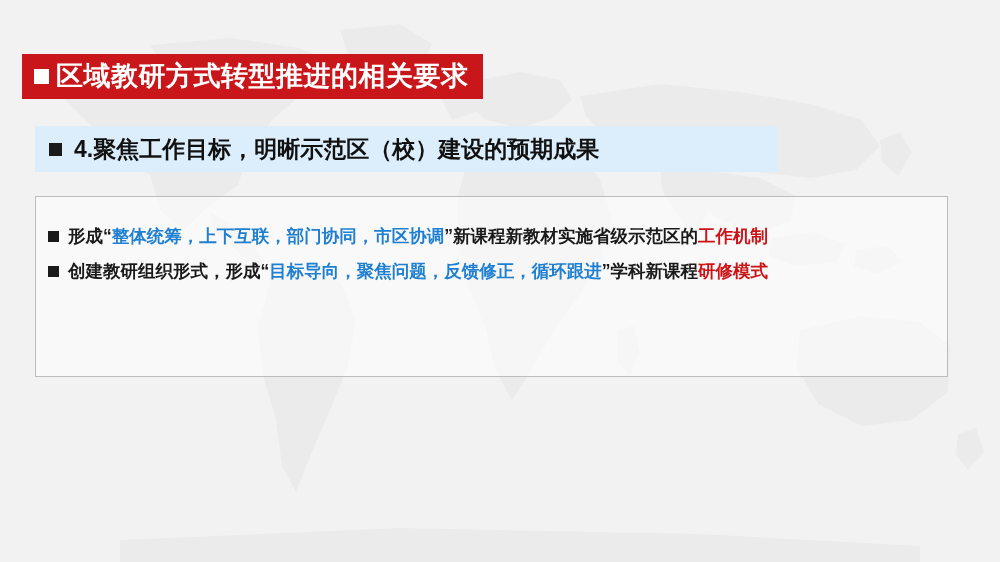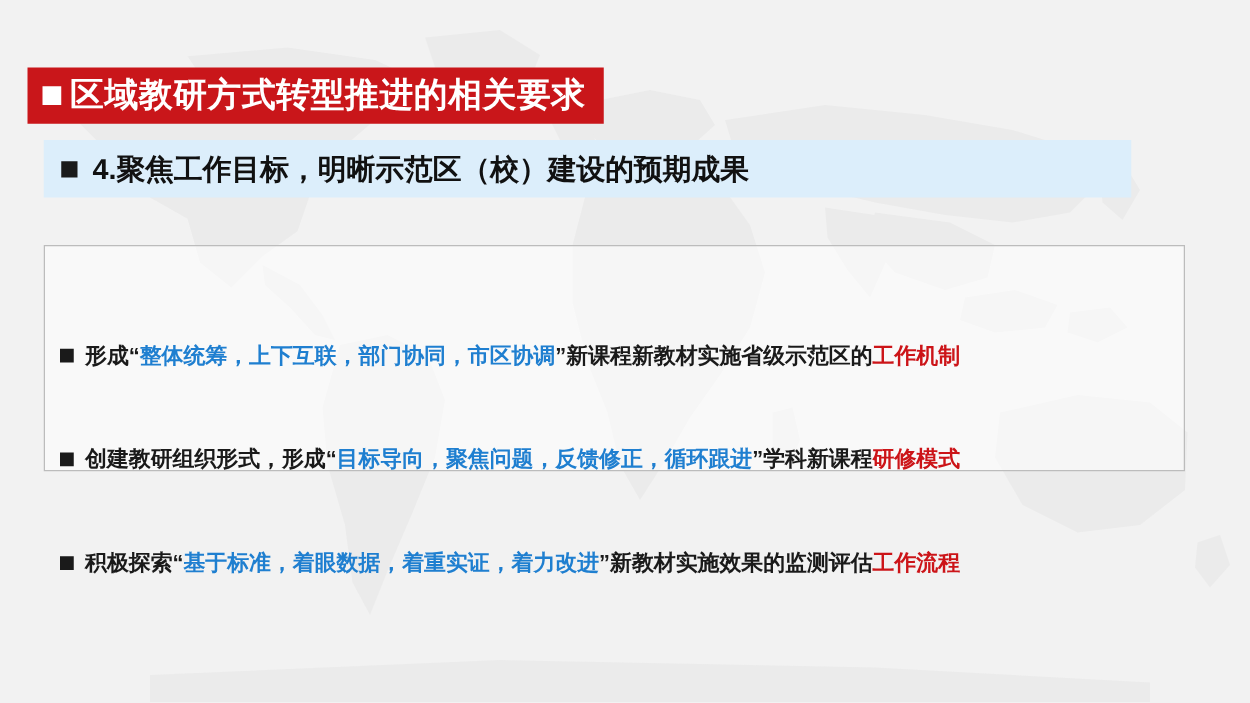--- a/index.html
+++ b/index.html
@@ -61,22 +61,22 @@
     font-weight: bold;
     letter-spacing: 0.5px;
     white-space: nowrap;
     line-height: 1;
   }
 
   
   #subtitle-band {
     position: absolute;
     left: 35px;
-    top: 112px;
-    width: 870px;
+    top: 126px;
+    width: 743px;
     height: 46px;
     background: #dceefb;
     display: flex;
     align-items: center;
     box-sizing: border-box;
     padding-left: 14px;
   }
   #subtitle-band .smark {
     width: 13px;
     height: 13px;
@@ -104,21 +104,20 @@
     box-sizing: border-box;
     padding: 22px 0 0 0;
   }
 
   .bullet-row {
     display: flex;
     align-items: center;
     height: 35px;
     padding-left: 12px;
     white-space: nowrap;
-    margin-top: 48px;
   }
   .bullet-row .bmark {
     width: 11px;
     height: 11px;
     background: #1a1a1a;
     margin-right: 9px;
     flex: none;
   }
   .bullet-row .btext {
     font-size: 17.5px;
@@ -184,19 +183,15 @@
 
   <div id="content-box">
     <div class="bullet-row">
       <span class="bmark"></span>
       <span class="btext"><span class="seg-black">形成“</span><span class="seg-blue">整体统筹，上下互联，部门协同，市区协调</span><span class="seg-black">”新课程新教材实施省级示范区的</span><span class="seg-red">工作机制</span></span>
     </div>
     <div class="bullet-row">
       <span class="bmark"></span>
       <span class="btext"><span class="seg-black">创建教研组织形式，形成“</span><span class="seg-blue">目标导向，聚焦问题，反馈修正，循环跟进</span><span class="seg-black">”学科新课程</span><span class="seg-red">研修模式</span></span>
     </div>
-    <div class="bullet-row">
-      <span class="bmark"></span>
-      <span class="btext"><span class="seg-black">积极探索“</span><span class="seg-blue">基于标准，着眼数据，着重实证，着力改进</span><span class="seg-black">”新教材实施效果的监测评估</span><span class="seg-red">工作流程</span></span>
-    </div>
   </div>
 
 </div>
 
 </body></html>

